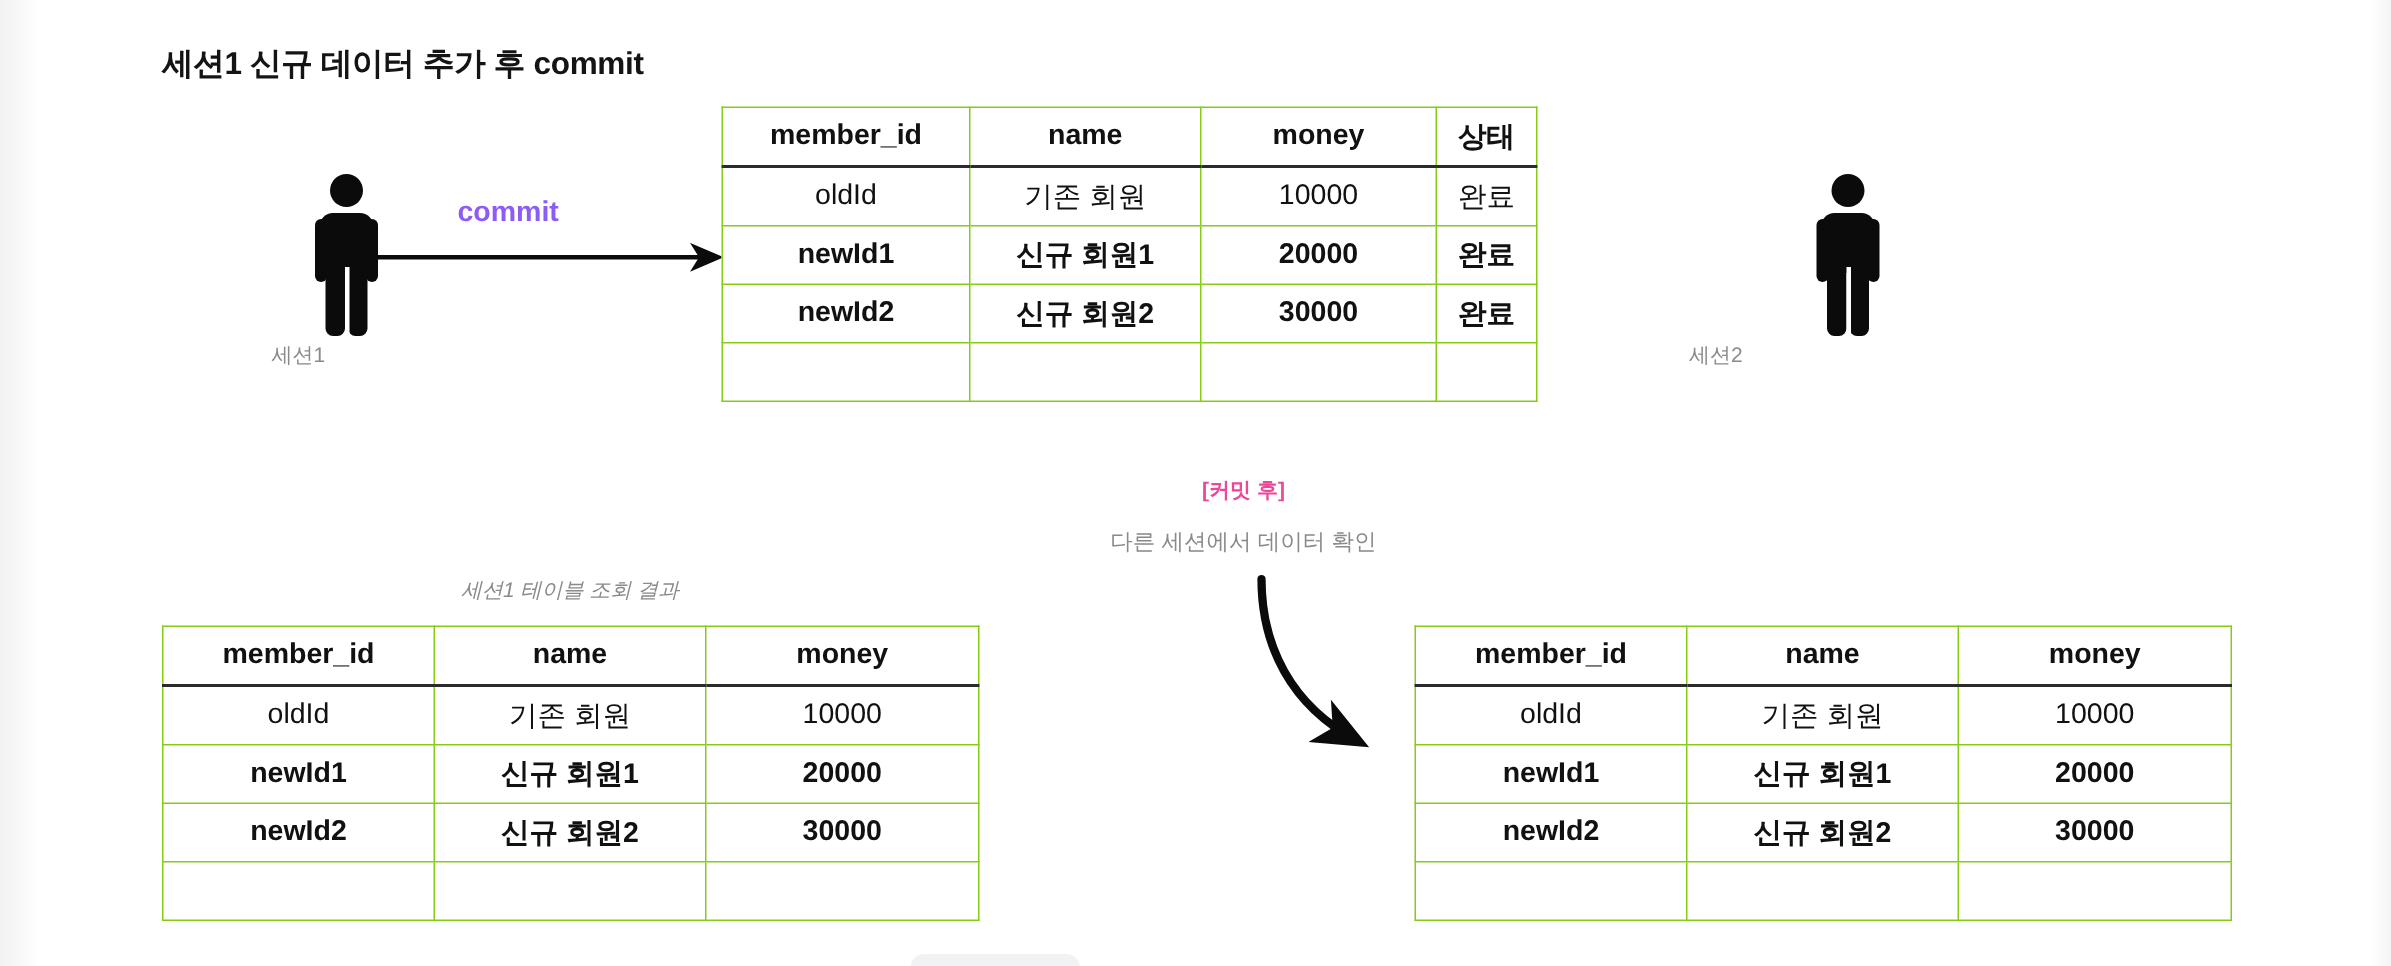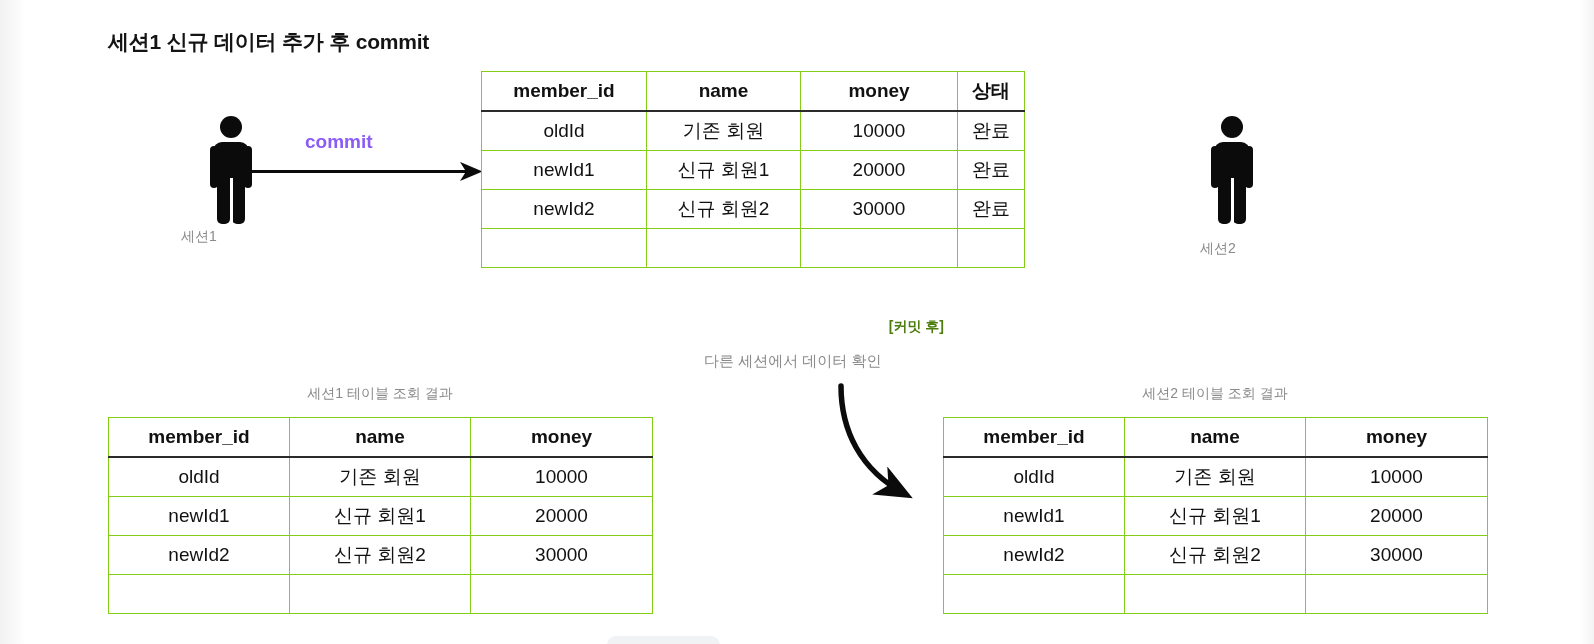--- a/index.html
+++ b/index.html
@@ -115,21 +115,21 @@
     font-size: 19px;
     padding: 0;
     color: #111111;
     background: #ffffff;
   }
   .grid-table th {
     font-weight: bold;
     border-bottom: 2px solid #2b2b2b;
   }
   .grid-table tr.hl td {
-    font-weight: normal;
+    font-weight: bold;
     margin-top: 21px;
   }
   .grid-table tr.empty td {
     height: 38px;
   }
 
   
   #top-table { left: 481px; top: 71px; }
   #top-table th { height: 38px; }
   #top-table td { height: 38px; }
@@ -139,36 +139,38 @@
   .bottom-table td { height: 38px; }
   #left-table  { left: 108px; top: 417px; }
   #right-table { left: 943px; top: 417px; }
 
   .table-caption {
     position: absolute;
     font-size: 14px;
     color: #8a8a8a;
     text-align: center;
     white-space: nowrap;
+    font-style: italic;
   }
 
   
   .note-bold {
     position: absolute;
     font-size: 14px;
     font-weight: bold;
-    color: #4d7c0f;
-    white-space: nowrap;
-    text-align: right;
+    color: #ec4899;
+    white-space: nowrap;
+    text-align: center;
   }
   .note-sub {
     position: absolute;
     font-size: 15px;
     color: #8a8a8a;
     white-space: nowrap;
+    text-align: center;
   }
 
   svg.overlay {
     position: absolute;
     left: 0; top: 0;
     width: 1594px; height: 644px;
     pointer-events: none;
   }
 
   
@@ -205,21 +207,21 @@
 
   <div class="figure" style="left:1205px; top:116px;">
     <div class="fig-head"></div>
     <div class="fig-arm-l"></div>
     <div class="fig-arm-r"></div>
     <div class="fig-body"></div>
     <div class="fig-leg-l"></div>
     <div class="fig-leg-r"></div>
     <div class="fig-gap"></div>
   </div>
-  <div class="figure-caption" style="left:1200px; top:228px; width:100px;margin-top:12px;">세션2</div>
+  <div class="figure-caption" style="left:1126px; top:228px; width:100px;">세션2</div>
 
   <div class="commit-label" style="left:305px; top:131px;">commit</div>
 
   <div class="note-bold" style="left:714px; top:318px; width:230px;">[커밋 후]</div>
   <div class="note-sub" style="left:704px; top:352px; width:250px;">다른 세션에서 데이터 확인</div>
 
   <svg class="overlay" viewBox="0 0 1594 644">
     <defs>
       <marker id="head" markerWidth="8" markerHeight="8" refX="6" refY="3.2" orient="auto" markerUnits="strokeWidth">
         <path d="M0,0 L7.5,3.2 L0,6.4 L2,3.2 Z" fill="#0b0b0b"></path>
@@ -312,21 +314,20 @@
         <td>30000</td>
       </tr>
       <tr class="empty">
         <td></td>
         <td></td>
         <td></td>
       </tr>
     </tbody>
   </table>
 
-  <div class="table-caption" style="left:943px; top:385px; width:544px;">세션2 테이블 조회 결과</div>
   <table class="grid-table bottom-table" id="right-table">
     <colgroup>
         <col style="width:181px">
         <col style="width:181px">
         <col style="width:182px">
       </colgroup>
     <thead>
       <tr>
         <th>member_id</th>
         <th>name</th>

